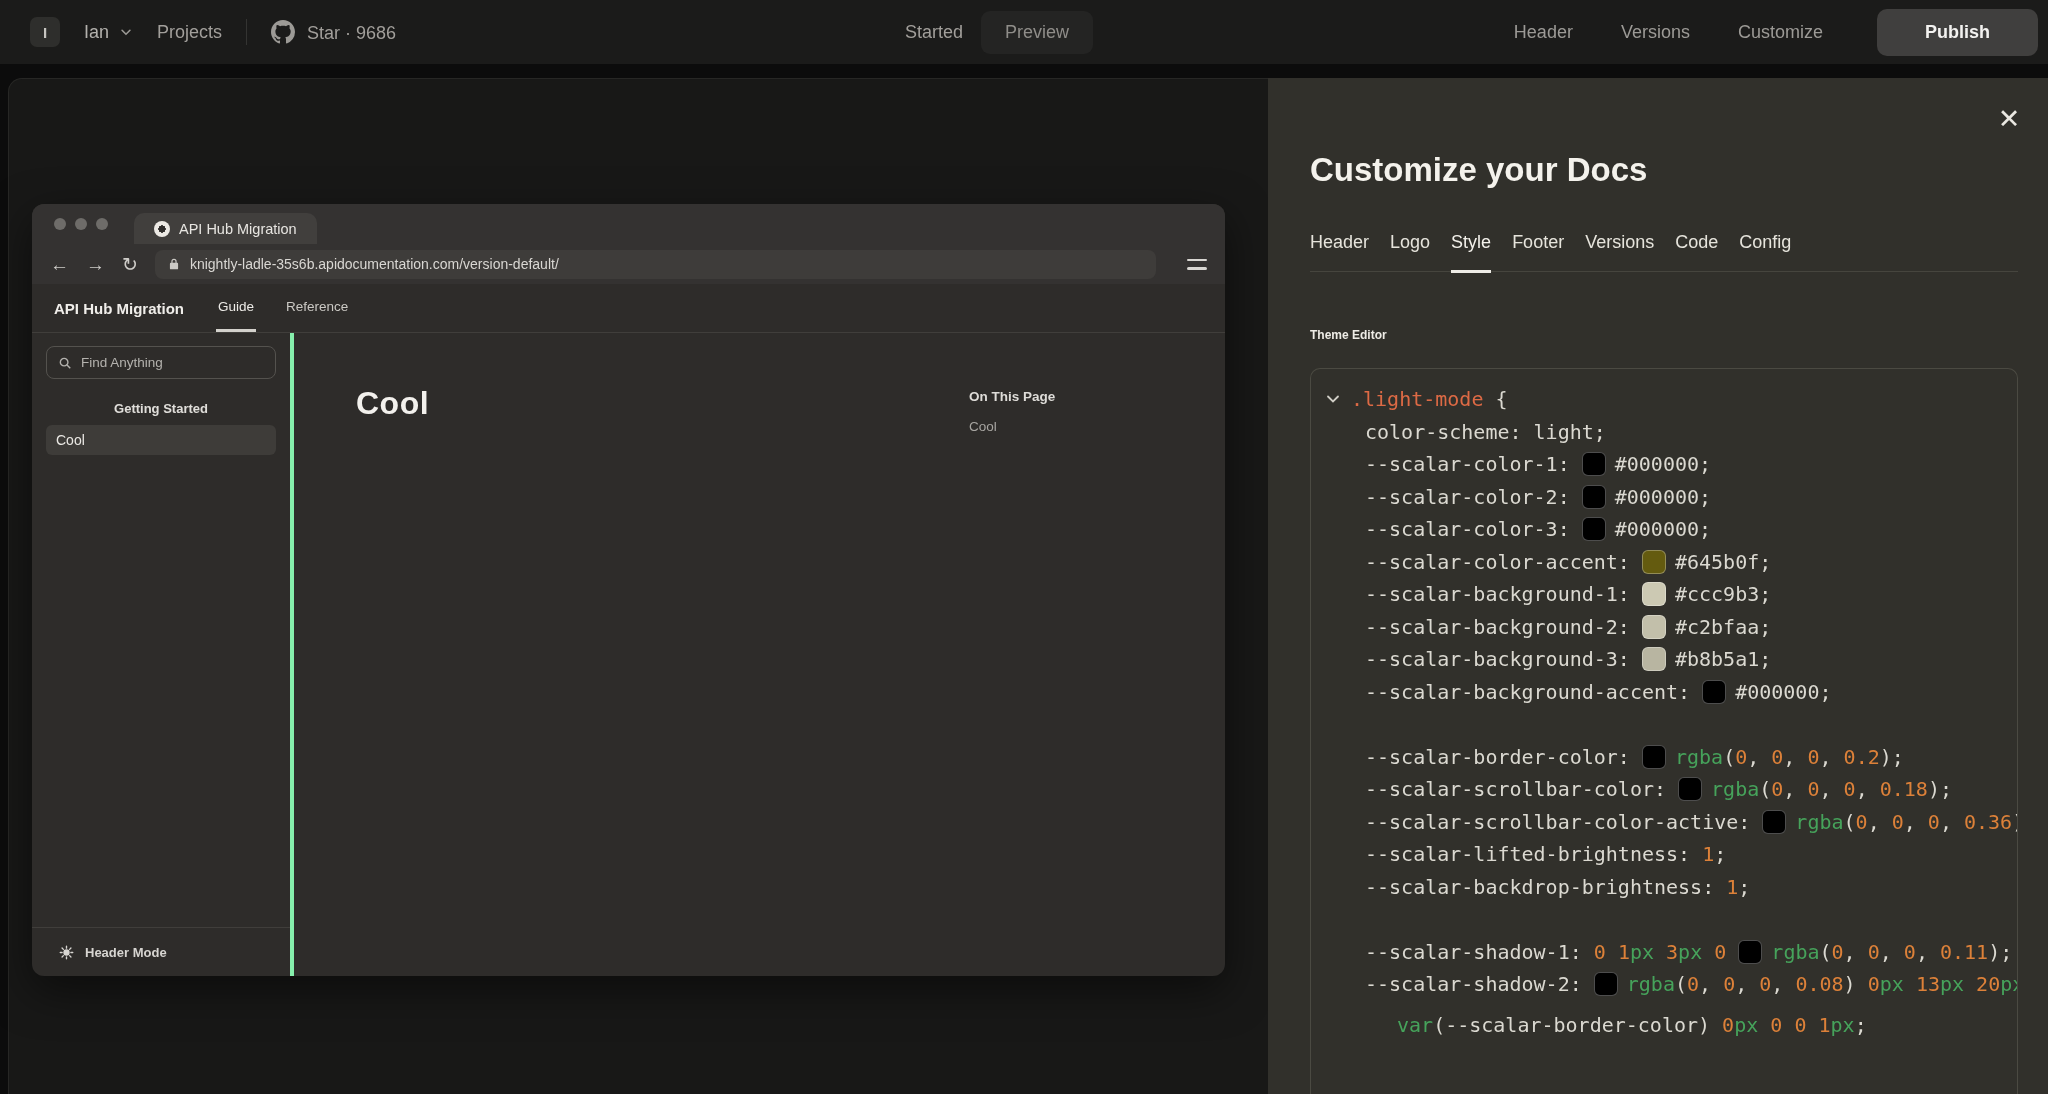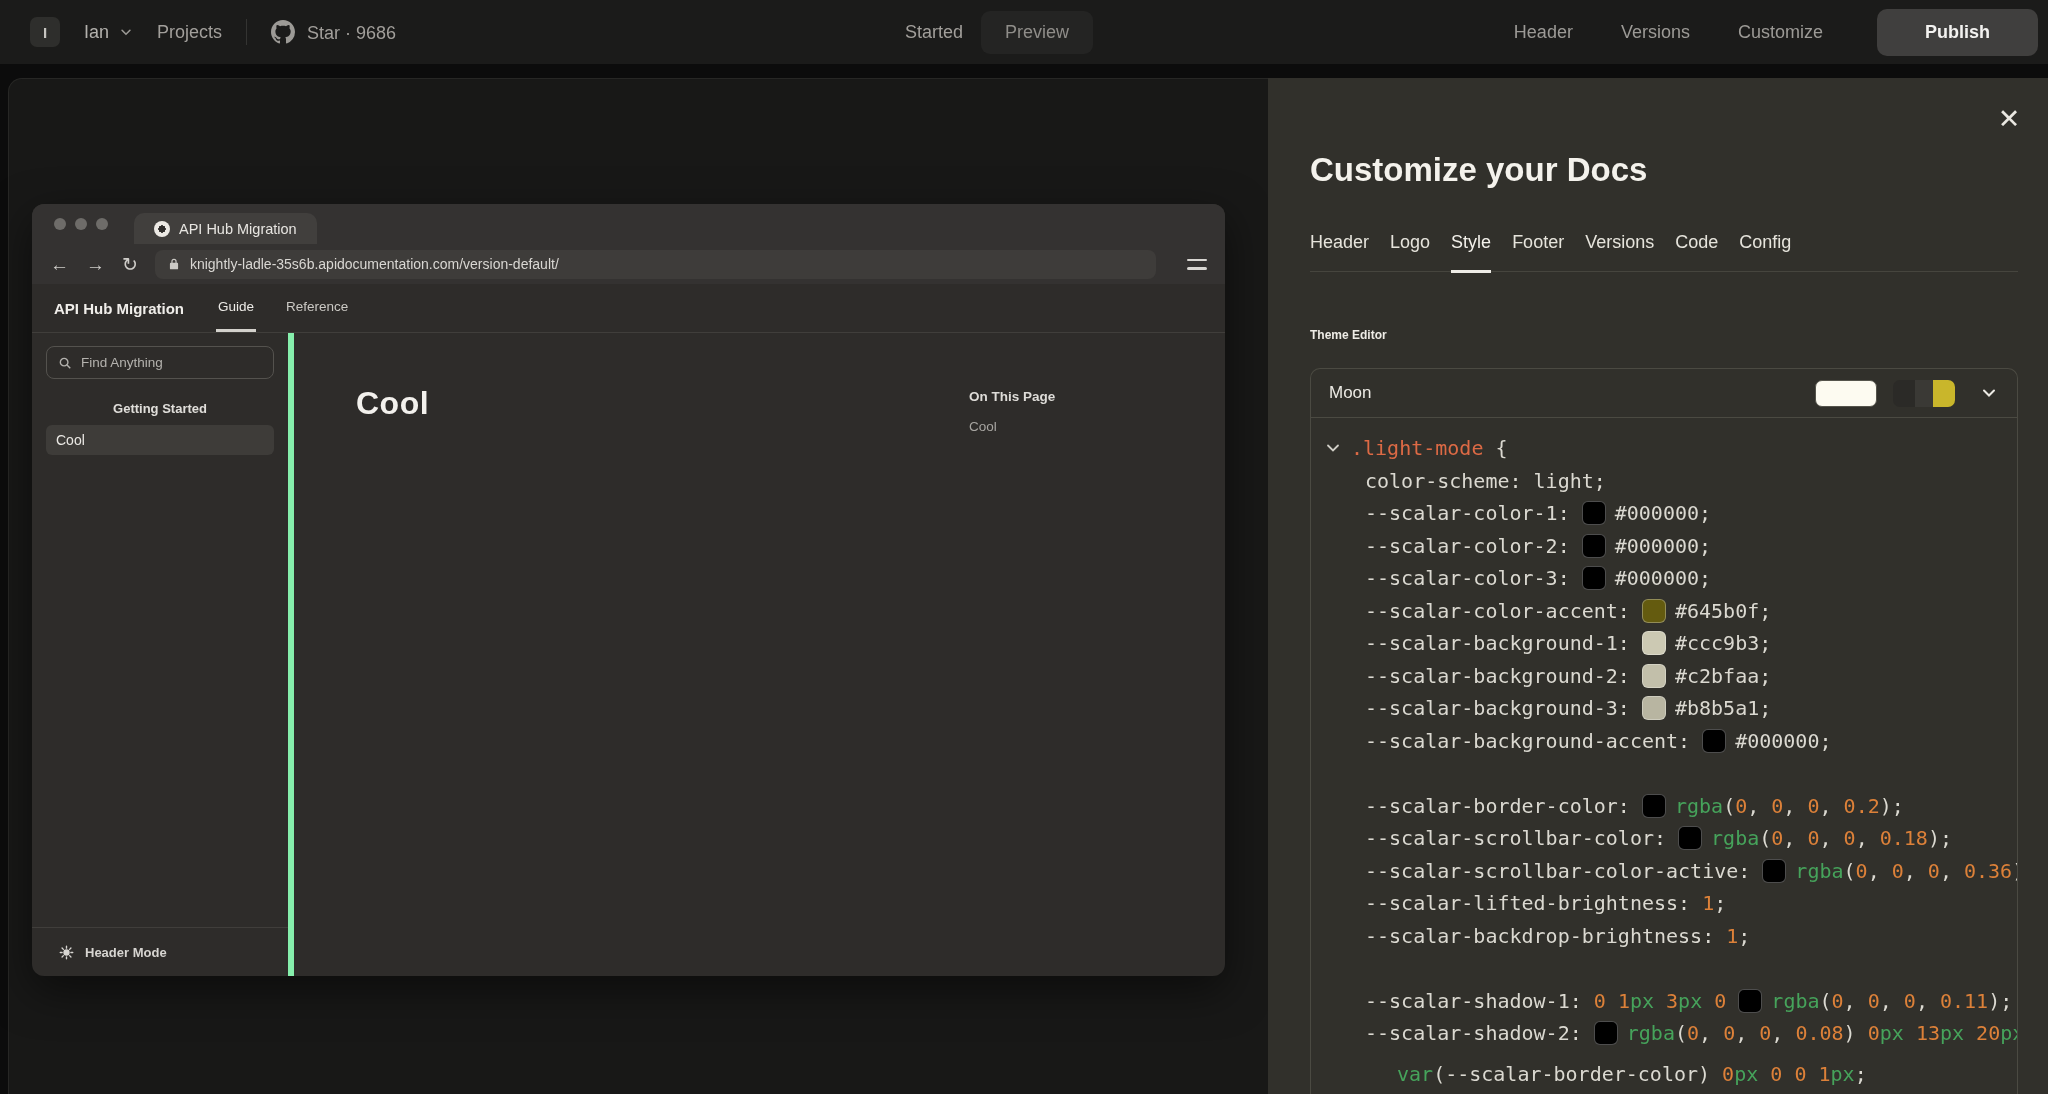--- a/index.html
+++ b/index.html
@@ -44,21 +44,21 @@
   .menu-icon i{display:block;height:2.5px;background:#d8d6d2;border-radius:2px;}
 
   .doc-head{height:48px;border-bottom:1px solid #403e3b;display:flex;align-items:stretch;
             padding:0 22px;gap:32px;background:#2e2c2a;}
   .doc-title{align-self:center;font-weight:bold;font-size:15px;color:#f0eeea;}
   .doc-link{display:flex;align-items:center;font-size:13.5px;color:#cbc9c4;
             border-bottom:3px solid transparent;box-sizing:border-box;padding:0 2px;}
   .doc-link.active{border-color:#d3d1cc;color:#edebe7;}
 
   .doc-body{display:flex;height:644px;}
-  .sidebar{width:262px;border-right:6px solid #86efac;display:flex;flex-direction:column;
+  .sidebar{width:262px;border-right:4px solid #86efac;display:flex;flex-direction:column;
            padding:13px 14px 0;box-sizing:border-box;}
   .search{height:31px;border:1px solid #54524e;border-radius:8px;display:flex;align-items:center;
           gap:9px;padding:0 11px;color:#b4b2ae;font-size:13.5px;}
   .side-section{margin-top:22px;padding:0 10px;font-size:13px;font-weight:bold;color:#e0deda;text-align:center;}
   .side-item{margin-top:9px;height:30px;border-radius:6px;background:#3e3c39;display:flex;
              align-items:center;padding:0 10px;font-size:14px;color:#eae8e4;}
   .side-spacer{flex:1;}
   .side-foot{margin:0 -14px;border-top:1px solid #403e3b;height:49px;display:flex;align-items:center;
              gap:11px;padding:0 27px;color:#d7d5d1;font-size:13px;font-weight:bold;}
   .content{flex:1;padding:52px 0 0 62px;}
@@ -215,35 +215,19 @@
         <div class="p-tab">Logo</div>
         <div class="p-tab active">Style</div>
         <div class="p-tab">Footer</div>
         <div class="p-tab">Versions</div>
         <div class="p-tab">Code</div>
         <div class="p-tab">Config</div>
       </div>
     <div class="te-title">Theme Editor</div>
 
     <div class="ebox">
-      <div class="sel-row">
-        <span>Moon</span>
-        <span class="sel-right">
-          <span class="pill solid" id="solid-swatch" style="background: rgb(253, 251, 241);"></span>
-          <span class="pill seg" id="seg-swatch">
-              <span style="width: 22px; background: rgb(43, 42, 39);"></span>
-              <span style="width: 18px; background: rgb(58, 57, 53);"></span>
-              <span style="width: 22px; background: rgb(201, 182, 43);"></span>
-            </span>
-          <span class="sel-chev">
-            <svg width="20" height="20" viewBox="0 0 20 20">
-              <path d="M5 7.5l5 5 5-5" fill="none" stroke="#eceae4" stroke-width="2" stroke-linecap="round"></path>
-            </svg>
-          </span>
-        </span>
-      </div>
       <div class="code" id="code-area"><div class="cl"><span class="fold"><svg width="16" height="16" viewBox="0 0 16 16">
                 <path d="M3 5.5l5 5 5-5" fill="none" stroke="#cfcdc5" stroke-width="1.8" stroke-linecap="round"></path>
               </svg></span><span class="tk-sel">.light-mode</span><span class="tk-p"> {</span></div><div class="cl ind1"><span class="tk-p">color-scheme: light;</span></div><div class="cl ind1"><span class="tk-p">--scalar-color-1: </span><span class="sw" style="background: rgb(0, 0, 0);"></span><span class="tk-p">#000000;</span></div><div class="cl ind1"><span class="tk-p">--scalar-color-2: </span><span class="sw" style="background: rgb(0, 0, 0);"></span><span class="tk-p">#000000;</span></div><div class="cl ind1"><span class="tk-p">--scalar-color-3: </span><span class="sw" style="background: rgb(0, 0, 0);"></span><span class="tk-p">#000000;</span></div><div class="cl ind1"><span class="tk-p">--scalar-color-accent: </span><span class="sw" style="background: rgb(100, 91, 15);"></span><span class="tk-p">#645b0f;</span></div><div class="cl ind1"><span class="tk-p">--scalar-background-1: </span><span class="sw" style="background: rgb(204, 201, 179);"></span><span class="tk-p">#ccc9b3;</span></div><div class="cl ind1"><span class="tk-p">--scalar-background-2: </span><span class="sw" style="background: rgb(194, 191, 170);"></span><span class="tk-p">#c2bfaa;</span></div><div class="cl ind1"><span class="tk-p">--scalar-background-3: </span><span class="sw" style="background: rgb(184, 181, 161);"></span><span class="tk-p">#b8b5a1;</span></div><div class="cl ind1"><span class="tk-p">--scalar-background-accent: </span><span class="sw" style="background: rgb(0, 0, 0);"></span><span class="tk-p">#000000;</span></div><div class="cl ind1"></div><div class="cl ind1"><span class="tk-p">--scalar-border-color: </span><span class="sw" style="background: rgb(0, 0, 0);"></span><span class="tk-g">rgba</span><span class="tk-p">(</span><span class="tk-o">0</span><span class="tk-p">, </span><span class="tk-o">0</span><span class="tk-p">, </span><span class="tk-o">0</span><span class="tk-p">, </span><span class="tk-o">0.2</span><span class="tk-p">);</span></div><div class="cl ind1"><span class="tk-p">--scalar-scrollbar-color: </span><span class="sw" style="background: rgb(0, 0, 0);"></span><span class="tk-g">rgba</span><span class="tk-p">(</span><span class="tk-o">0</span><span class="tk-p">, </span><span class="tk-o">0</span><span class="tk-p">, </span><span class="tk-o">0</span><span class="tk-p">, </span><span class="tk-o">0.18</span><span class="tk-p">);</span></div><div class="cl ind1"><span class="tk-p">--scalar-scrollbar-color-active: </span><span class="sw" style="background: rgb(0, 0, 0);"></span><span class="tk-g">rgba</span><span class="tk-p">(</span><span class="tk-o">0</span><span class="tk-p">, </span><span class="tk-o">0</span><span class="tk-p">, </span><span class="tk-o">0</span><span class="tk-p">, </span><span class="tk-o">0.36</span><span class="tk-p">);</span></div><div class="cl ind1"><span class="tk-p">--scalar-lifted-brightness: </span><span class="tk-o">1</span><span class="tk-p">;</span></div><div class="cl ind1"><span class="tk-p">--scalar-backdrop-brightness: </span><span class="tk-o">1</span><span class="tk-p">;</span></div><div class="cl ind1"></div><div class="cl ind1"><span class="tk-p">--scalar-shadow-1: </span><span class="tk-o">0</span><span class="tk-p"> </span><span class="tk-o">1</span><span class="tk-g">px</span><span class="tk-p"> </span><span class="tk-o">3</span><span class="tk-g">px</span><span class="tk-p"> </span><span class="tk-o">0</span><span class="tk-p"> </span><span class="sw" style="background: rgb(0, 0, 0);"></span><span class="tk-g">rgba</span><span class="tk-p">(</span><span class="tk-o">0</span><span class="tk-p">, </span><span class="tk-o">0</span><span class="tk-p">, </span><span class="tk-o">0</span><span class="tk-p">, </span><span class="tk-o">0.11</span><span class="tk-p">);</span></div><div class="cl ind1"><span class="tk-p">--scalar-shadow-2: </span><span class="sw" style="background: rgb(0, 0, 0);"></span><span class="tk-g">rgba</span><span class="tk-p">(</span><span class="tk-o">0</span><span class="tk-p">, </span><span class="tk-o">0</span><span class="tk-p">, </span><span class="tk-o">0</span><span class="tk-p">, </span><span class="tk-o">0.08</span><span class="tk-p">) </span><span class="tk-o">0</span><span class="tk-g">px</span><span class="tk-p"> </span><span class="tk-o">13</span><span class="tk-g">px</span><span class="tk-p"> </span><span class="tk-o">20</span><span class="tk-g">px</span></div><div class="cl ind2"><span class="tk-g">var</span><span class="tk-p">(--scalar-border-color) </span><span class="tk-o">0</span><span class="tk-g">px</span><span class="tk-p"> </span><span class="tk-o">0</span><span class="tk-p"> </span><span class="tk-o">0</span><span class="tk-p"> </span><span class="tk-o">1</span><span class="tk-g">px</span><span class="tk-p">;</span></div></div>
     </div>
   </div>
 
 </div>
 
 </body></html>

